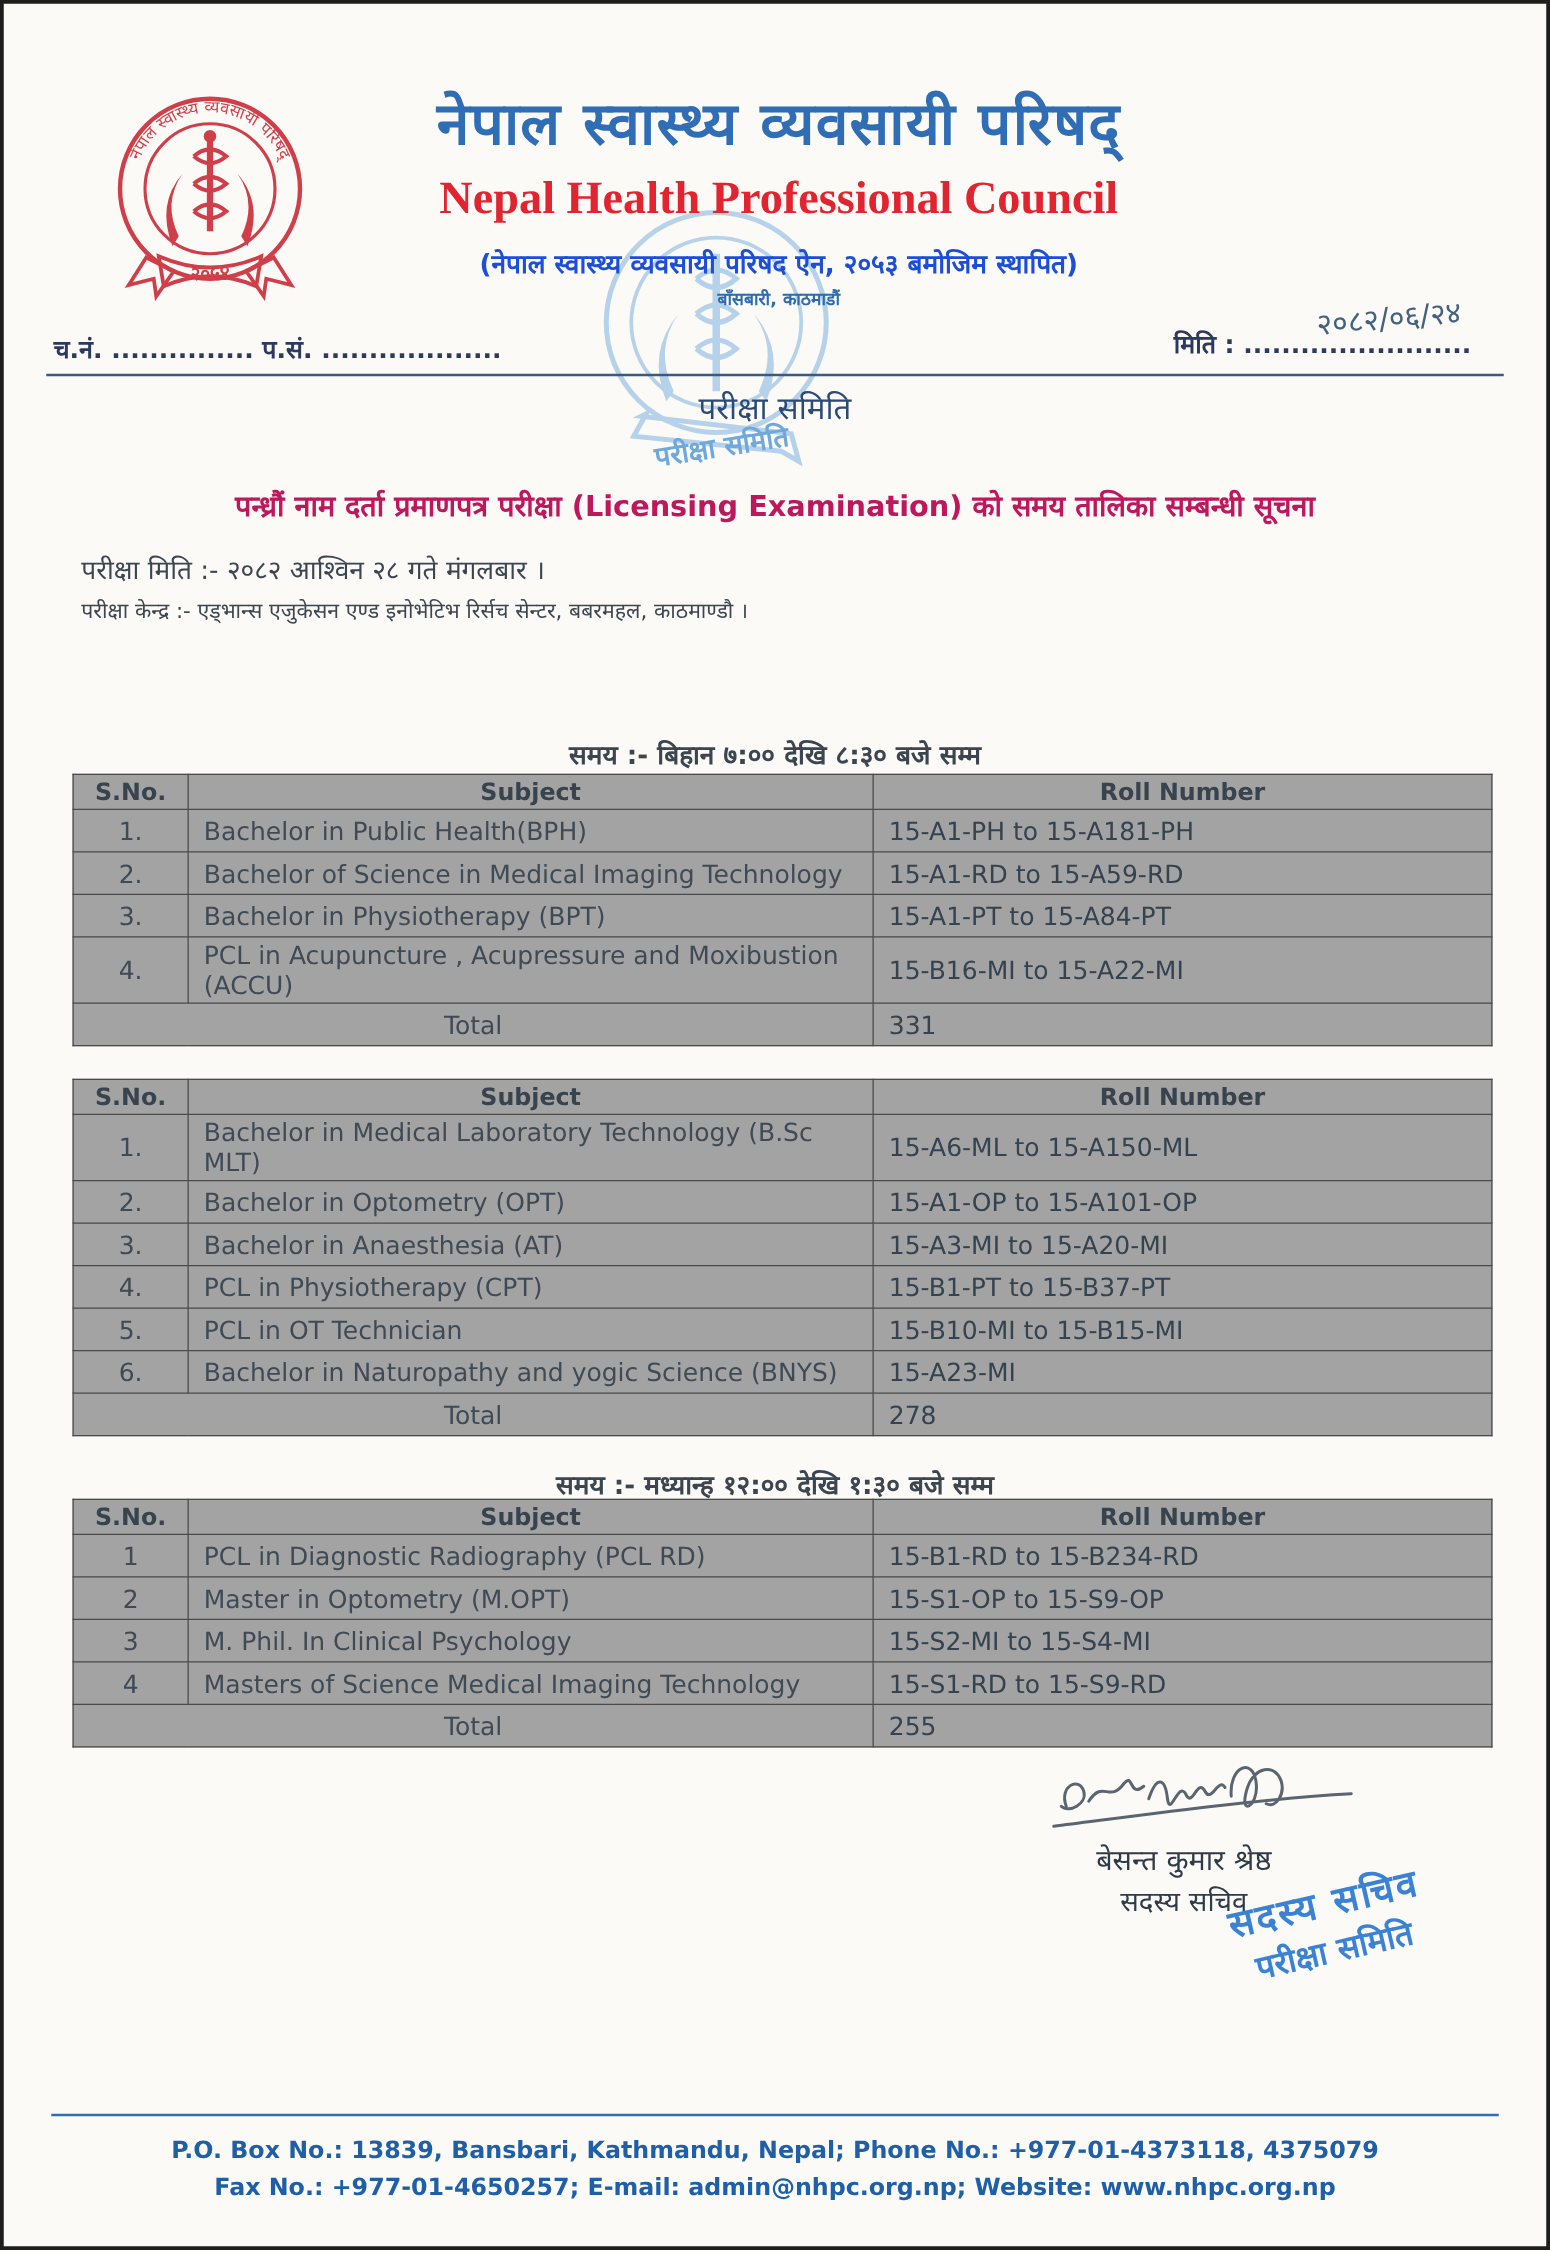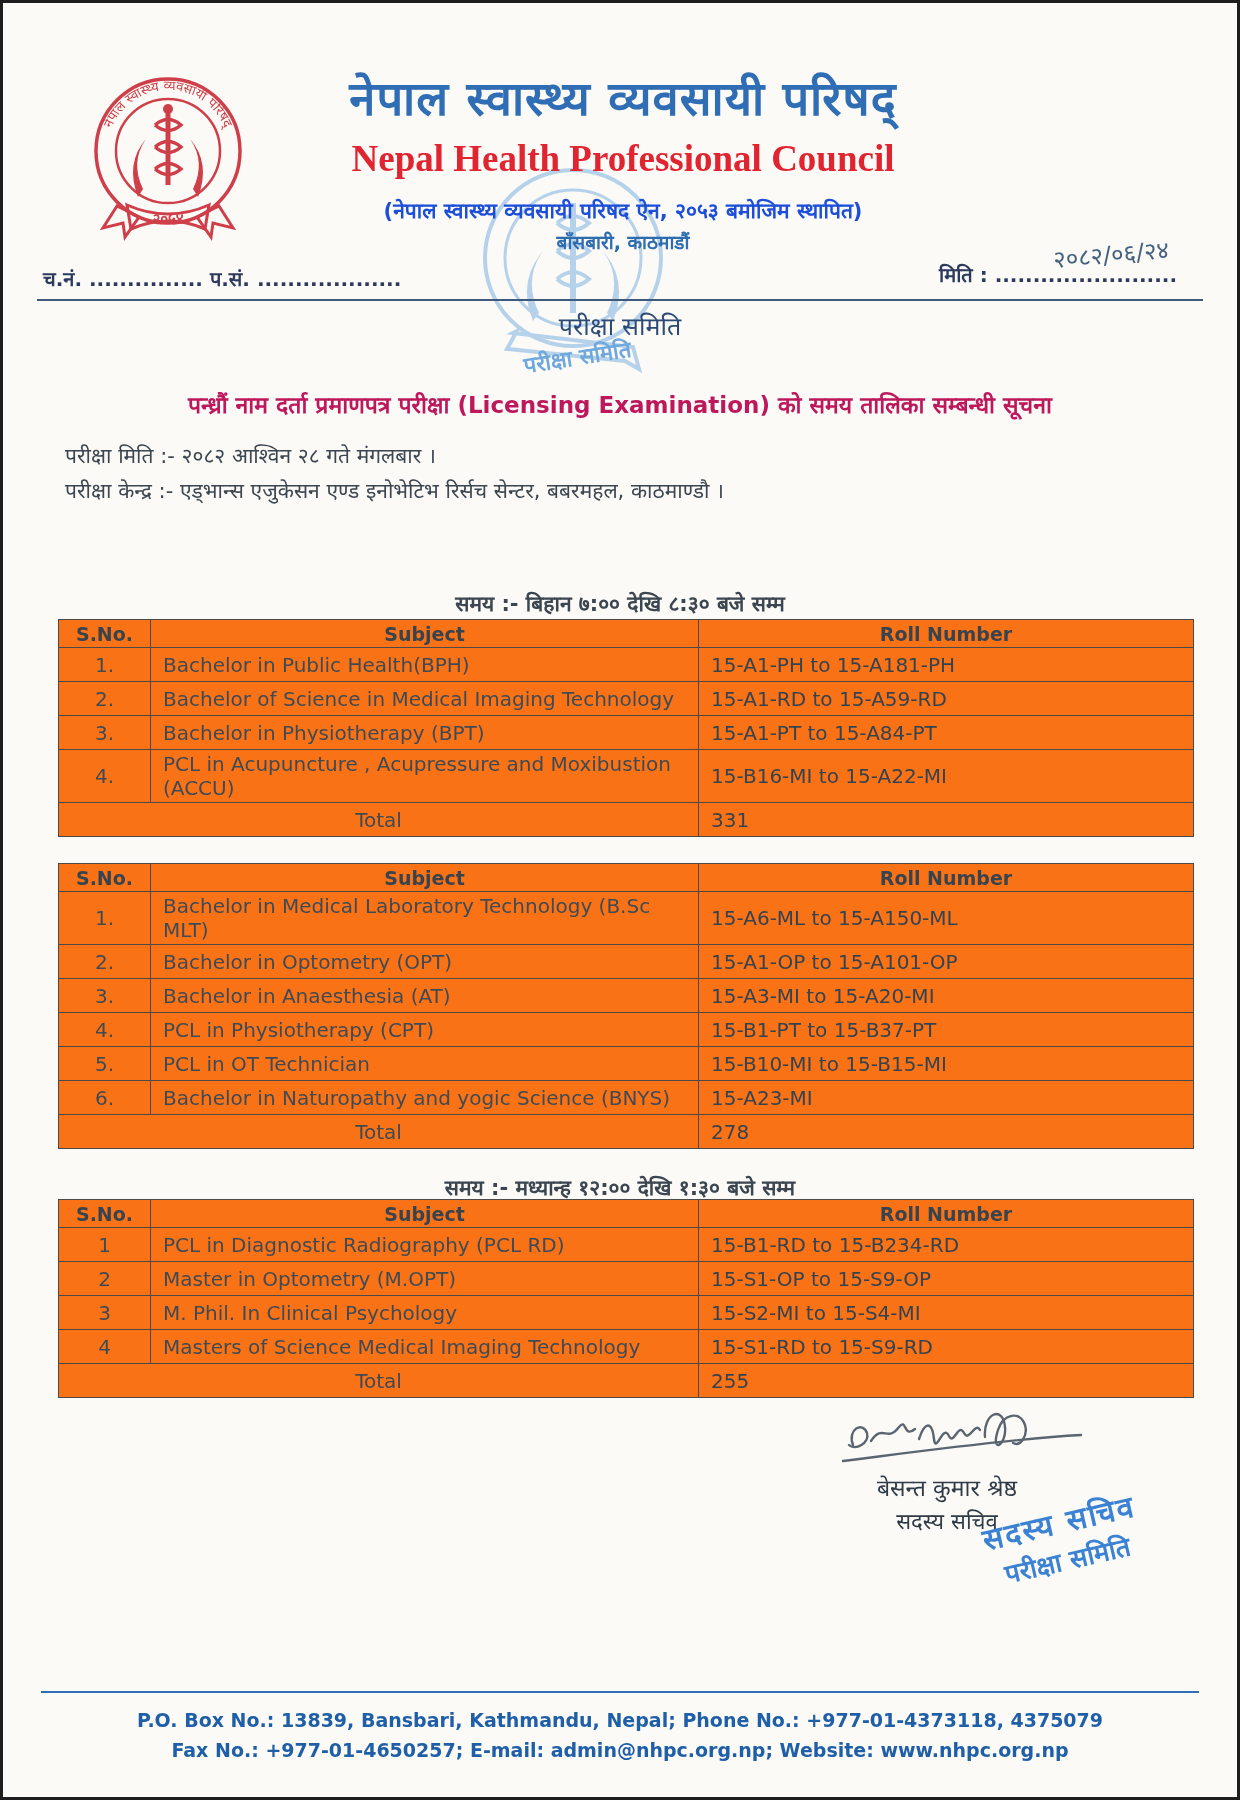--- a/index.html
+++ b/index.html
@@ -13,40 +13,40 @@
     font-family:"DejaVu Sans", sans-serif;
     color:#3d4650;
     overflow:hidden;
   }
   
   .logo { position:absolute; left:84px; top:70px; width:162px; height:170px; z-index:2; }
   .header-text { position:absolute; left:160px; top:62px; width:920px; text-align:center; z-index:2; }
   .org-np { font-size:47px; font-weight:bold; color:#2f6db5; letter-spacing:1px; }
   .org-en { font-family:"Liberation Serif", serif; font-size:37px; font-weight:bold; color:#e02430; margin-top:8px; }
   .established { font-size:21px; font-weight:bold; color:#1d4ed8; margin-top:16px; }
-  .address { font-size:19px; font-weight:bold; color:#2e6cb0; margin-top:5px; }
+  .address { font-size:14px; font-weight:bold; color:#2e6cb0; margin-top:5px; }
   .watermark-emblem { position:absolute; left:470px; top:160px; width:200px; height:215px; opacity:.55; z-index:1; }
   .refno { position:absolute; left:40px; top:262px; font-size:20px; font-weight:bold; color:#2c3a5e; z-index:2; }
   .date-block { position:absolute; right:60px; top:258px; font-size:20px; font-weight:bold; color:#2c3a5e; z-index:2; }
   .date-hand { position:absolute; right:8px; top:-24px; font-size:24px; font-weight:normal; color:#44617f;
                transform:rotate(-5deg); white-space:nowrap; font-family:"DejaVu Sans", sans-serif; }
   .rule { position:absolute; left:34px; right:34px; top:296px; height:2px; background:#3d5a7d; z-index:2; }
   .committee { position:absolute; left:0; top:305px; width:100%; text-align:center; font-size:25px; color:#2b4a76; z-index:2; }
   .committee-stamp { position:absolute; left:520px; top:338px; font-size:22px; font-weight:bold; color:#6fa8dc;
                      transform:rotate(-9deg); z-index:1; }
   
   .notice-title { position:absolute; left:0; top:385px; width:100%; text-align:center;
                   font-size:23px; font-weight:bold; color:#be185d; z-index:2; }
   .exam-date   { position:absolute; left:62px; top:438px; font-size:21px; color:#3c4650; }
-  .exam-center { position:absolute; left:62px; top:473px; font-size:21px; color:#3c4650; }
+  .exam-center { position:absolute; left:62px; top:473px; font-size:17px; color:#3c4650; }
   
   .time-heading { position:absolute; left:0; width:100%; text-align:center; font-size:21px; font-weight:bold; color:#3c4650; }
   .h1 { top:586px; } .h2 { top:831px; } .h3 { top:1170px; }
   table.exam { position:absolute; left:55px; width:1135px; border-collapse:collapse; table-layout:fixed;
-               font-size:20px; color:#3f4a55; background:#f97316; }
+               font-size:20px; color:#3f4a55; background:#a3a3a3; }
   .t1 { top:616px; } .t2 { top:860px; } .t3 { top:1196px; }
   table.exam th, table.exam td { border:1.6px solid #4a4a4a; padding:2px 12px; }
   table.exam th { height:28px; font-size:19px; color:#39434e; }
   table.exam td { height:34px; }
   col.c-sno  { width:92px; }
   col.c-subj { width:548px; }
   col.c-roll { width:495px; }
   td.sno { text-align:center; }
   td.roll { color:#35424f; }
   td.total-label { text-align:center; }

